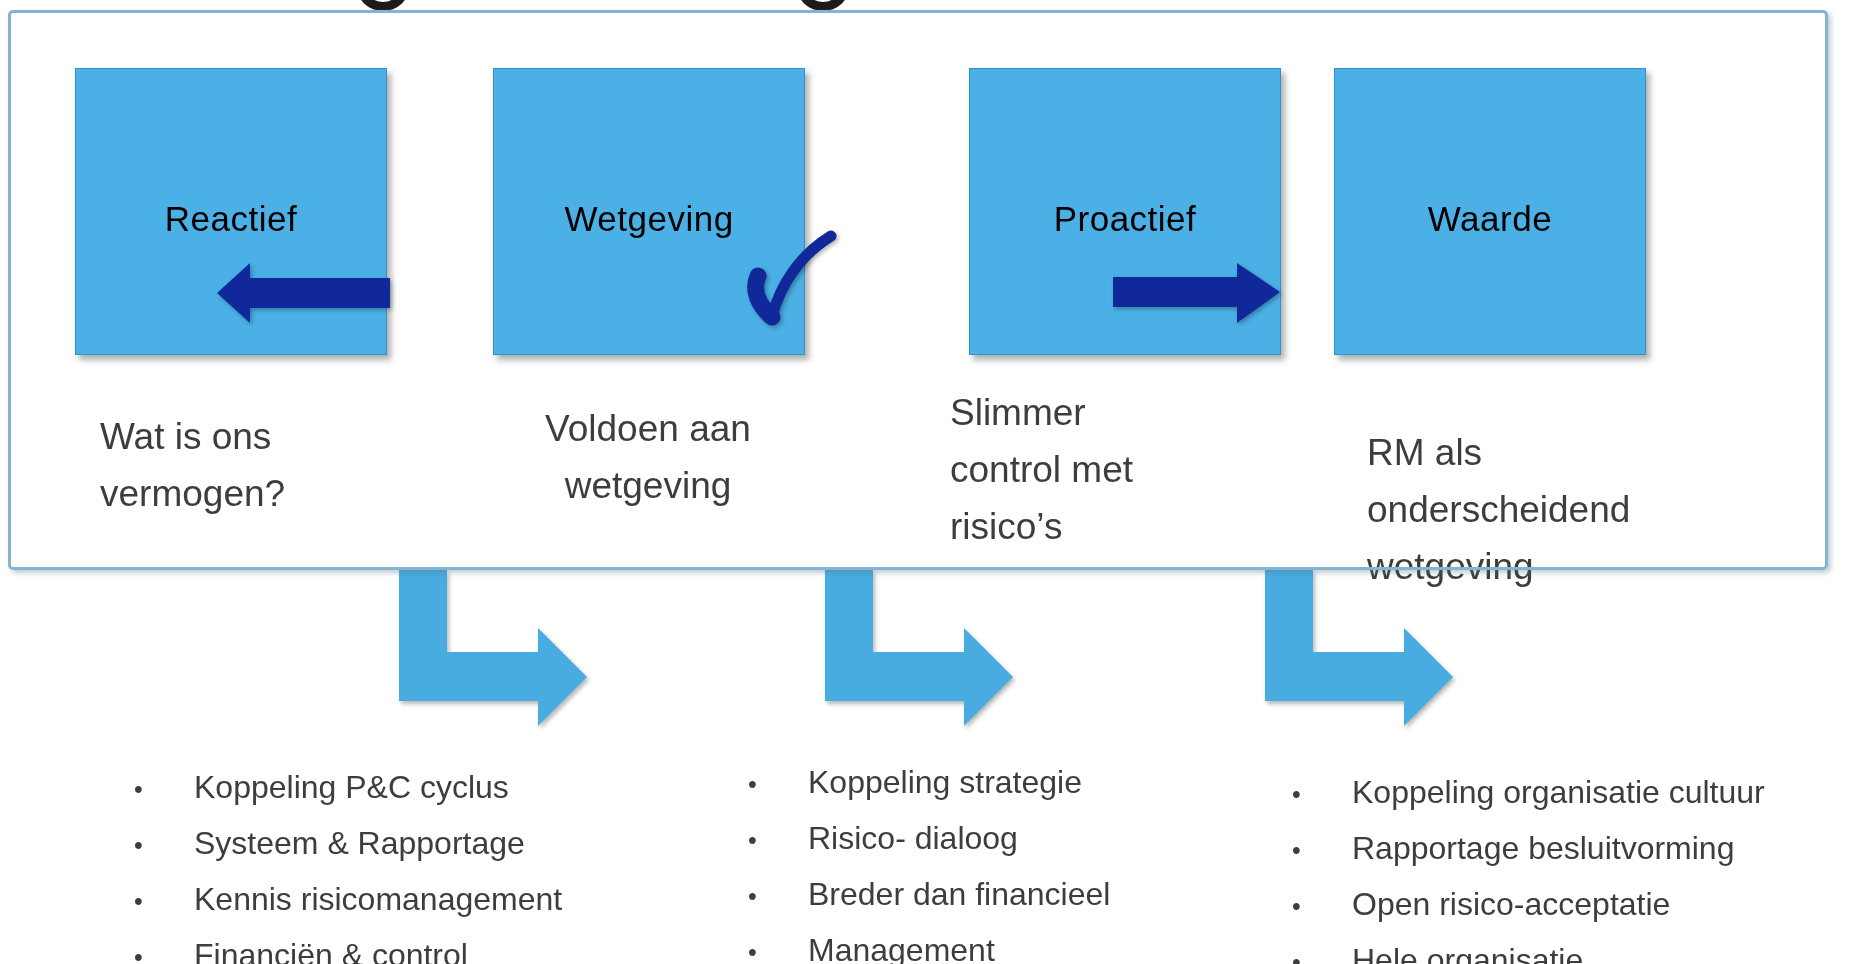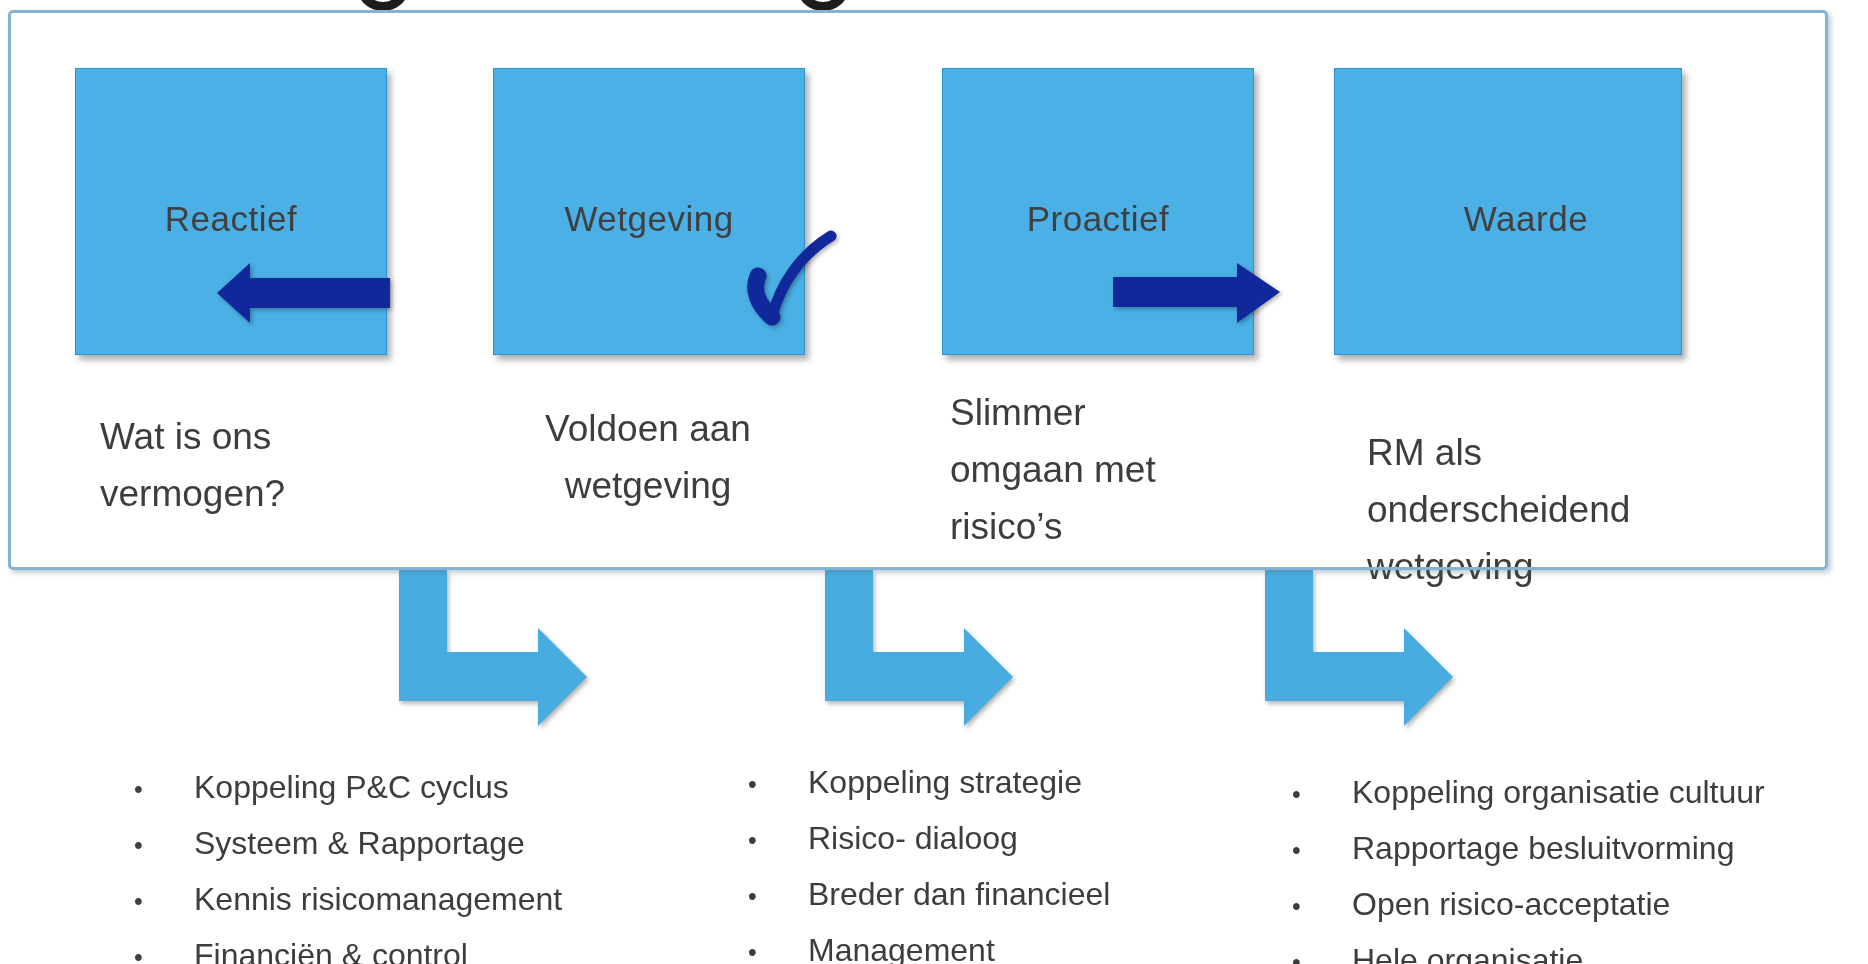--- a/index.html
+++ b/index.html
@@ -20,23 +20,23 @@
     box-shadow:3px 3px 5px rgba(80,110,135,0.35);
     z-index:6;pointer-events:none;
   }
 
   .stage-box{
     position:absolute;top:68px;width:310px;height:285px;background:#4bb0e5;
     border:1px solid #2f93c8;box-shadow:4px 5px 6px rgba(60,60,60,0.4);
     display:flex;align-items:center;justify-content:center;z-index:3;
   }
   .stage-box .label{
-    color:#404040;font-size:35px;letter-spacing:0.5px;transform:translateY(7px);
+    color:#000000;font-size:35px;letter-spacing:0.5px;transform:translateY(7px);
   }
-  .bx1{left:75px;} .bx2{left:493px;} .bx3{left:942px;} .bx4{left:1334px;padding-left:36px;}
+  .bx1{left:75px;} .bx2{left:493px;} .bx3{left:969px;} .bx4{left:1334px;}
 
   .navy-icon{position:absolute;z-index:4;filter:drop-shadow(2px 2px 2px rgba(0,0,0,0.30));}
   .elbow{position:absolute;z-index:4;filter:drop-shadow(2px 3px 2px rgba(0,0,0,0.28));}
 
   .caption{
     position:absolute;z-index:4;color:#3d3d3d;font-size:37px;line-height:57px;white-space:nowrap;
   }
   .cap1{left:100px;top:400px;margin-top:8px;}
   .cap2{left:493px;top:400px;width:310px;text-align:center;}
   .cap3{left:950px;top:384px;}
@@ -86,21 +86,21 @@
   <div class="caption cap1">
     <div class="cap-line">Wat is ons</div>
     <div class="cap-line">vermogen?</div>
   </div>
   <div class="caption cap2">
     <div class="cap-line">Voldoen aan</div>
     <div class="cap-line">wetgeving</div>
   </div>
   <div class="caption cap3">
     <div class="cap-line">Slimmer</div>
-    <div class="cap-line">omgaan met</div>
+    <div class="cap-line">control met</div>
     <div class="cap-line">risico’s</div>
   </div>
   <div class="caption cap4">
     <div class="cap-line">RM als</div>
     <div class="cap-line">onderscheidend</div>
     <div class="cap-line">wetgeving</div>
   </div>
 
   <svg class="elbow" style="left:399px;top:570px;" width="188" height="157" viewBox="0 0 188 157">
     <polygon points="0,0 48,0 48,82 139,82 139,58 188,107 139,156 139,131 0,131" fill="#49ace0"></polygon>

